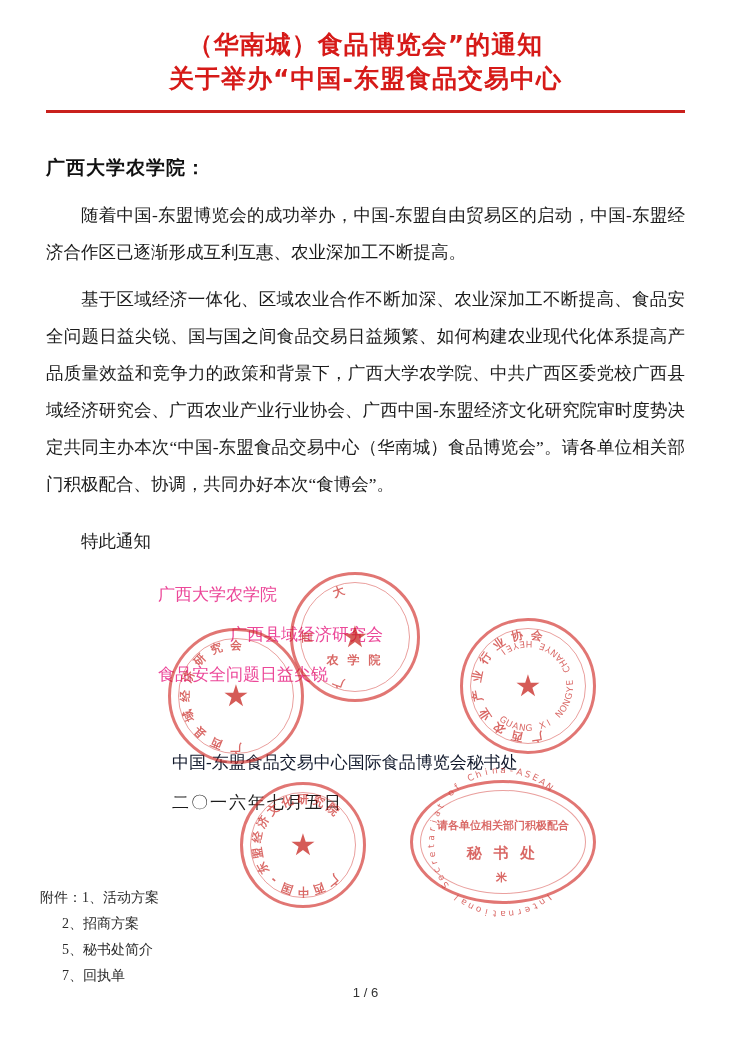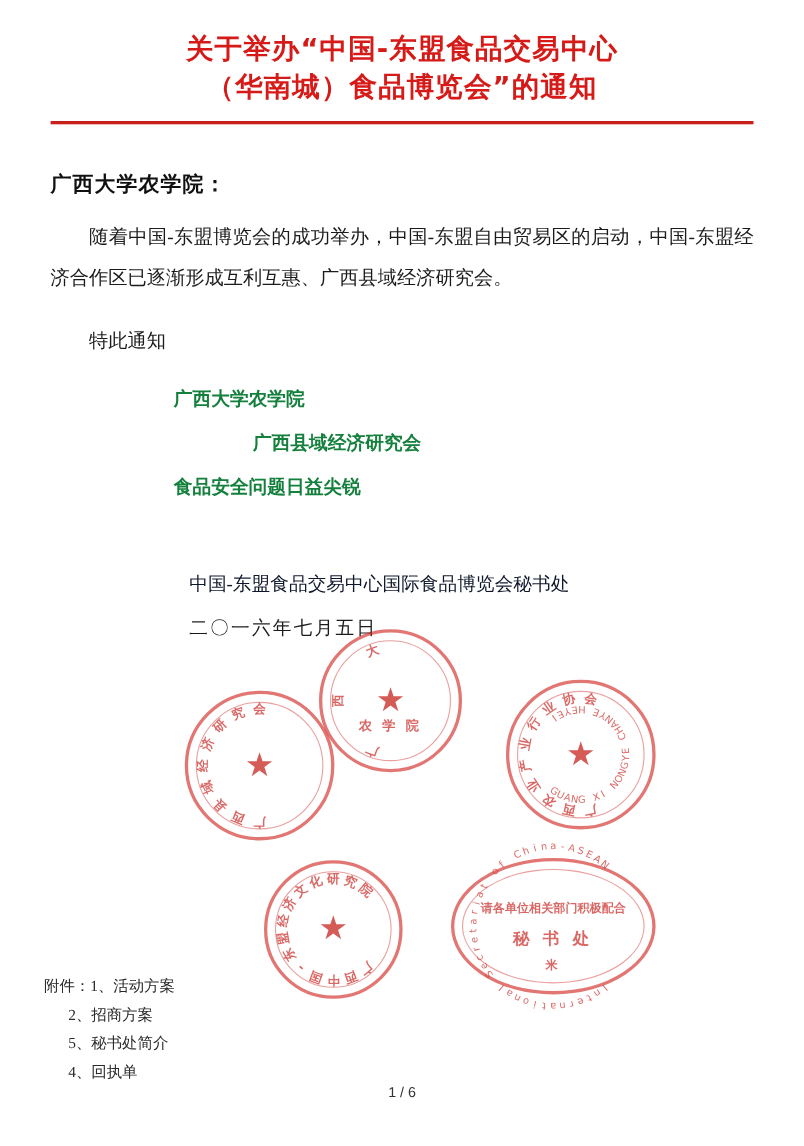--- a/index.html
+++ b/index.html
@@ -74,23 +74,22 @@
     position: relative;
     margin-top: 6px;
     height: 330px;
   }
   .sign-lines {
     position: absolute;
     left: 112px;
     top: 16px;
     font-size: 17px;
     line-height: 40px;
-    color: #15803d;
+    color: #ec4899;
     white-space: nowrap;
-    font-weight: bold;
   }
   .sign-lines .ln {
     display: block;
   }
   .sign-lines .ln.indent1 { padding-left: 72px; }
   .secretariat-line {
     position: absolute;
     left: 126px;
     top: 192px;
     font-size: 17px;
@@ -133,21 +132,21 @@
   }
   .seal .seal-center-text {
     position: absolute;
     left: 50%;
     top: 62%;
     transform: translateX(-50%);
     font-size: 12px;
     font-weight: bold;
     letter-spacing: 3px;
     white-space: nowrap;
-    font-family: Liberation Sans, sans-serif;
+    font-family: Liberation Serif, serif;
   }
   .arc-text {
     position: absolute;
     left: 0; top: 0;
     width: 100%; height: 100%;
   }
   .arc-text span {
     position: absolute;
     left: 50%;
     top: 50%;
@@ -191,29 +190,30 @@
     font-family: "Liberation Sans", sans-serif;
   }
 </style>
 </head>
 <body>
 
 <div class="page">
 
   <div class="title-block">
     <div class="doc-title">
+      <div>（华南城）食品博览会”的通知</div>
       <div>关于举办“中国-东盟食品交易中心</div>
-      <div>（华南城）食品博览会”的通知</div>
     </div>
     <div class="title-rule"></div>
   </div>
 
   <div class="salutation">广西大学农学院：</div>
 
-  <div class="para">随着中国-东盟博览会的成功举办，中国-东盟自由贸易区的启动，中国-东盟经济合作区已逐渐形成互利互惠、广西县域经济研究会。</div>
+  <div class="para">随着中国-东盟博览会的成功举办，中国-东盟自由贸易区的启动，中国-东盟经济合作区已逐渐形成互利互惠、农业深加工不断提高。</div>
+  <div class="para tight">基于区域经济一体化、区域农业合作不断加深、农业深加工不断提高、食品安全问题日益尖锐、国与国之间食品交易日益频繁、如何构建农业现代化体系提高产品质量效益和竞争力的政策和背景下，广西大学农学院、中共广西区委党校广西县域经济研究会、广西农业产业行业协会、广西中国-东盟经济文化研究院审时度势决定共同主办本次“中国-东盟食品交易中心（华南城）食品博览会”。请各单位相关部门积极配合、协调，共同办好本次“食博会”。</div>
 
   <div class="notice-line">特此通知</div>
 
   <div class="sign-area">
 
     <div class="sign-lines">
       <span class="ln">广西大学农学院</span>
       <span class="ln indent1">广西县域经济研究会</span>
       <span class="ln">食品安全问题日益尖锐</span>
     </div>
@@ -365,18 +365,18 @@
       </div>
     <div class="seal-center-text" style="top:30%; font-size:11px; letter-spacing:0;">请各单位相关部门积极配合</div>
     <div class="seal-center-text" style="top:52%; font-size:15px; letter-spacing:4px;">秘 书 处</div>
     <div class="seal-center-text" style="top:74%; font-size:11px;">米</div>
   </div>
 
   <div class="attachments">
     <div class="att-row">附件：1、活动方案</div>
     <div class="att-row sub">2、招商方案</div>
     <div class="att-row sub">5、秘书处简介</div>
-    <div class="att-row sub">4、回执单</div>
+    <div class="att-row sub">7、回执单</div>
   </div>
 
   <div class="page-number">1 / 6</div>
 
 </div>
 
 </body></html>

